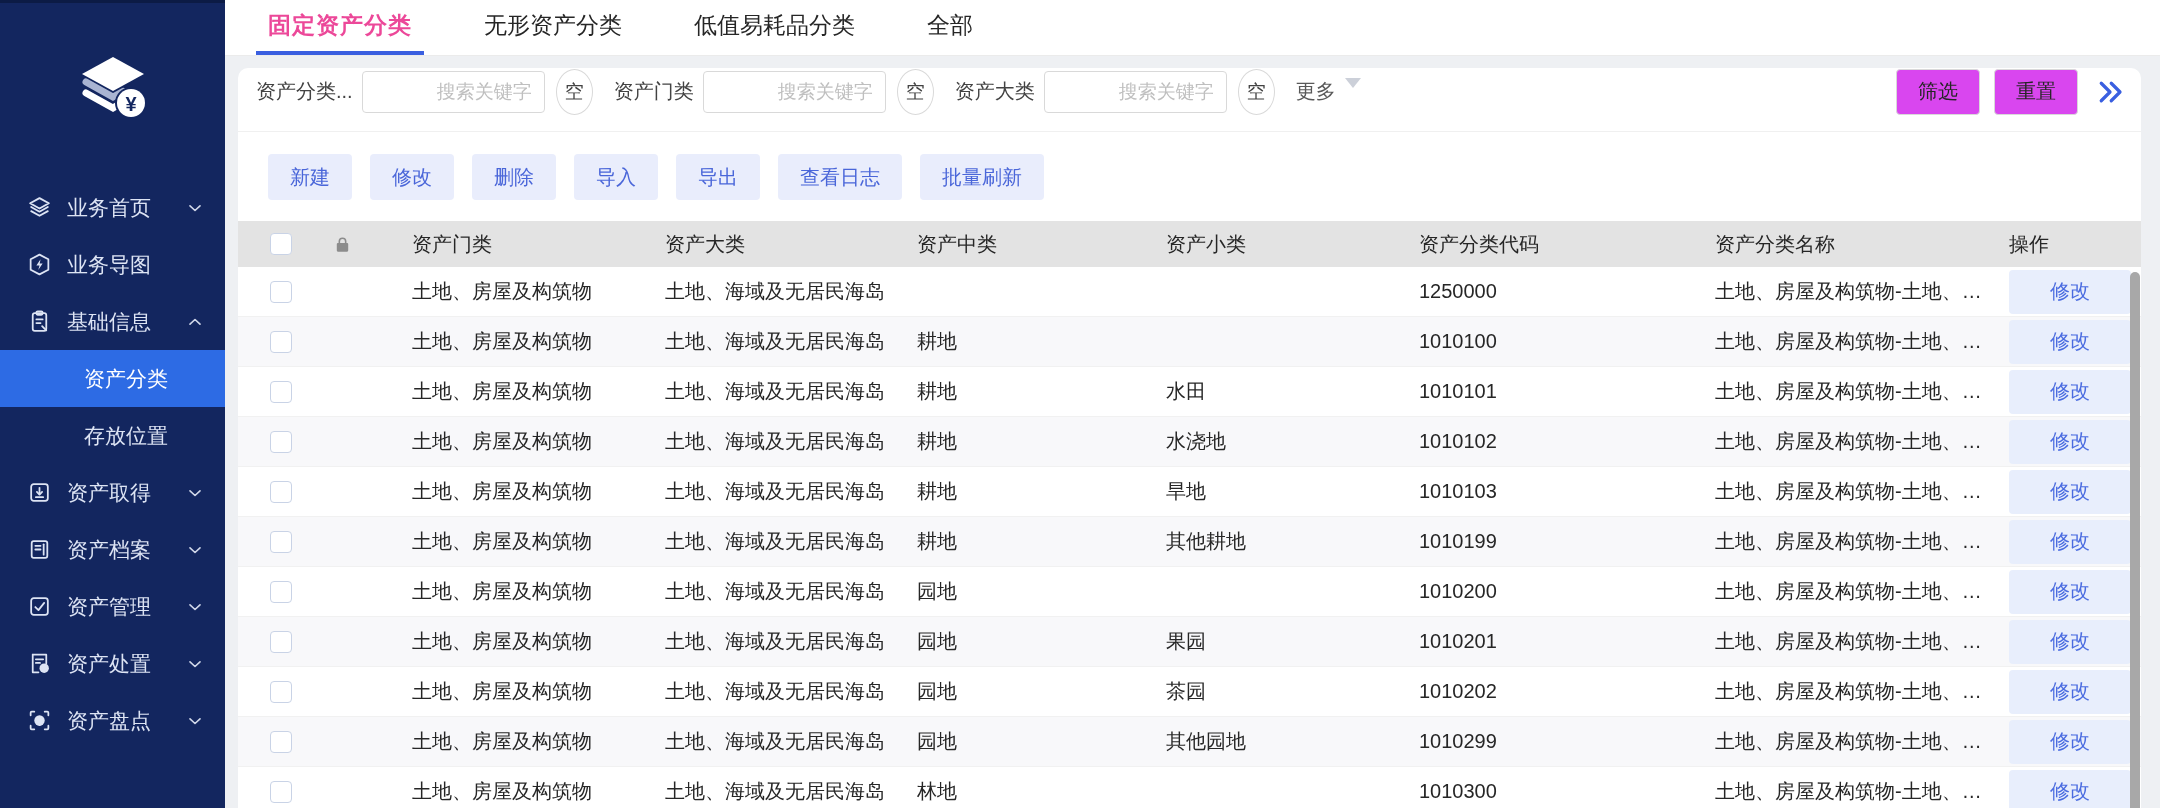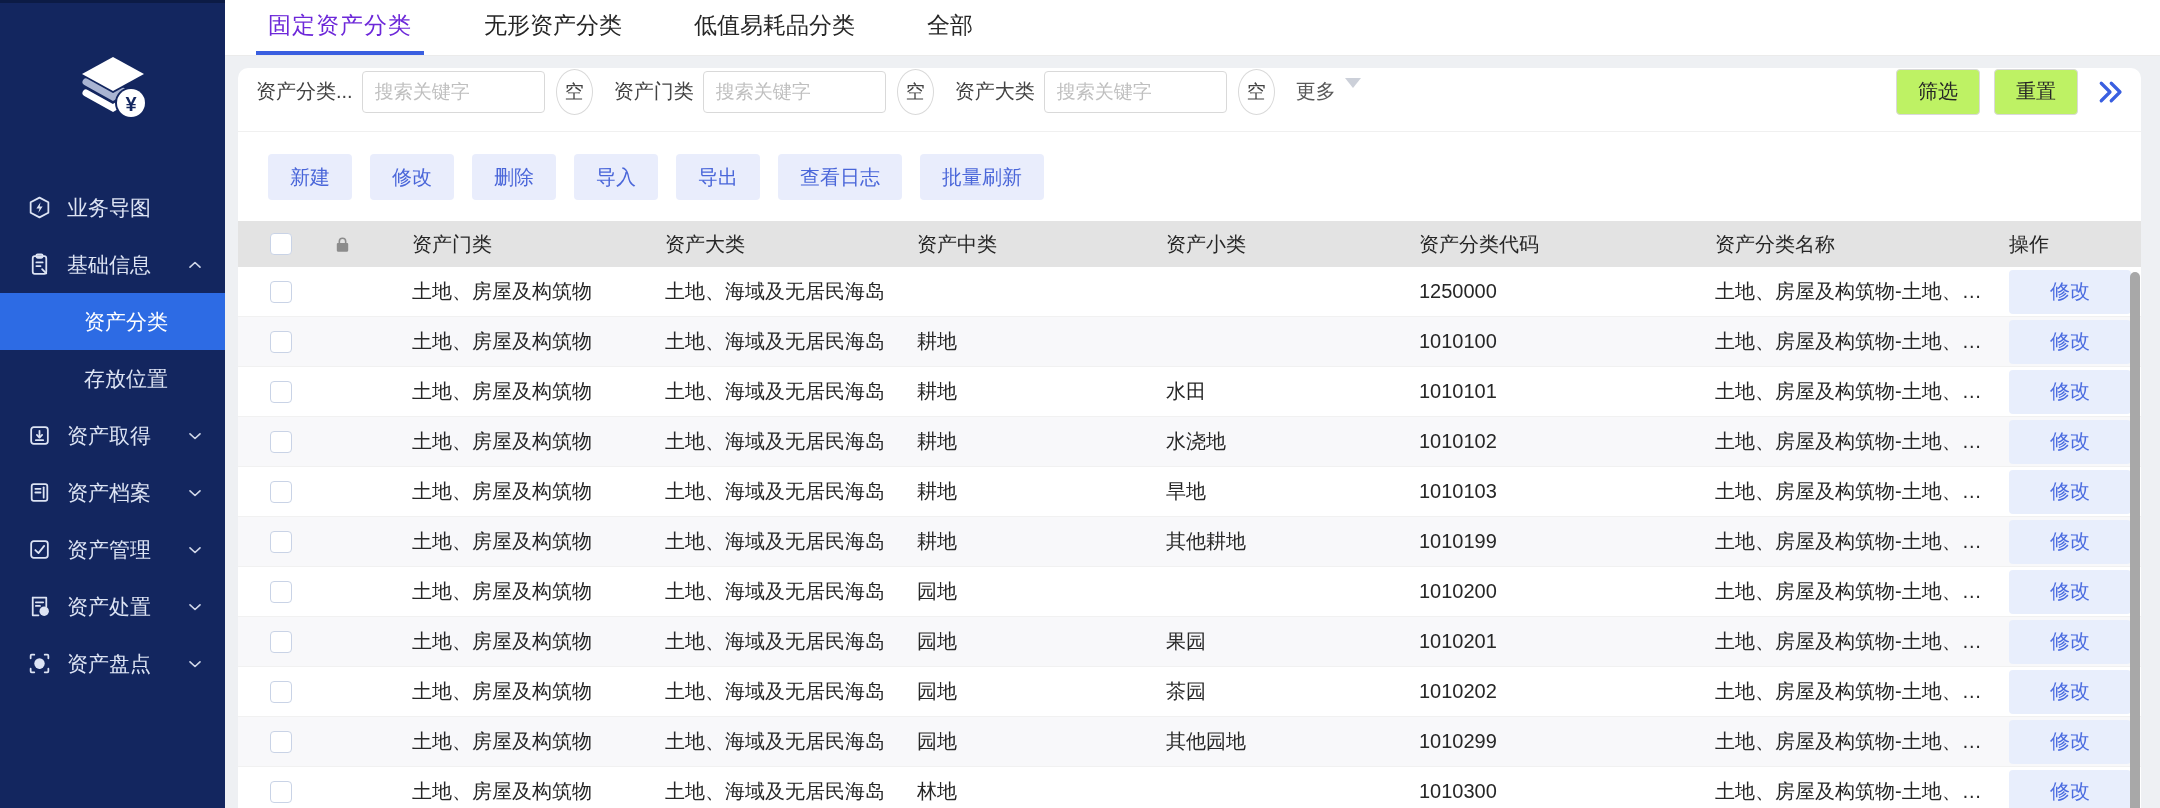--- a/index.html
+++ b/index.html
@@ -36,55 +36,56 @@
   .content { margin-left: 225px; height: 100%; display: flex; flex-direction: column; }
   .tabbar {
     height: 56px; background: #fff; border-bottom: 1px solid #ebebeb;
     display: flex; align-items: stretch; padding-left: 31px; flex: none;
   }
   .tab {
     display: flex; align-items: center; padding: 0 12px; margin-right: 48px;
     font-size: 23px; color: #262626; border-bottom: 4px solid transparent; cursor: pointer;
     white-space: nowrap;
   }
-  .tab.active { color: #6d28d9; font-weight: normal; border-bottom-color: #3a5fe0; letter-spacing: 1px; }
+  .tab.active { color: #ec4899; font-weight: bold; border-bottom-color: #3a5fe0; letter-spacing: 1px; }
   .gap { height: 12px; flex: none; }
 
   .panel {
     margin-left: 13px; width: 1903px; flex: 1; background: #fff;
     border-radius: 10px 10px 0 0; position: relative; overflow: hidden;
   }
 
   
   .filter-row {
     height: 64px; display: flex; align-items: center;
     padding: 0 16px 16px 18px; border-bottom: 1px solid #f0f0f0;
   }
   .f-group { display: flex; align-items: center; margin-right: 21px; }
   .f-label { font-size: 20px; color: #434343; margin-right: 9px; white-space: nowrap; }
   .f-input {
     width: 183px; height: 42px; border: 1px solid #d9d9d9; border-radius: 4px;
     padding: 0 12px; font-size: 19px; color: #333; outline: none;
     font-family: "Liberation Sans", "DejaVu Sans", sans-serif;
+    text-align: right;
   }
   .f-input::placeholder { color: #bfbfbf; }
   .f-empty {
     width: 37px; height: 46px; border: 1px solid #d9d9d9; border-radius: 50%;
     display: flex; align-items: center; justify-content: center;
     font-size: 19px; color: #434343; margin-left: 11px; background: #fff; cursor: pointer;
   }
   .f-more { display: flex; align-items: flex-start; font-size: 20px; color: #595959; cursor: pointer; }
   .caret-down {
     width: 0; height: 0; border-left: 8px solid transparent; border-right: 8px solid transparent;
     border-top: 10px solid #ccd0d9; margin-left: 9px;
   }
   .f-right { margin-left: auto; display: flex; align-items: center; }
   .btn-outline {
     height: 46px; padding: 0 21px; border: 1px solid #d9d9d9; border-radius: 4px;
-    background: #bef264; font-size: 20px; color: #262626; margin-left: 14px; cursor: pointer;
+    background: #d946ef; font-size: 20px; color: #262626; margin-left: 14px; cursor: pointer;
     font-family: inherit;
   }
   .collapse-btn { margin-left: 17px; display: flex; cursor: pointer; }
 
   
   .toolbar { padding: 22px 0 21px 30px; display: flex; gap: 18px; }
   .btn-soft {
     height: 46px; padding: 8px 22px; background: #e9edfc; color: #4a66d9;
     font-size: 20px; border: none; border-radius: 4px; cursor: pointer;
     font-family: inherit; white-space: nowrap;
@@ -125,20 +126,35 @@
       <svg width="78" height="72" viewBox="0 0 78 72">
         <path d="M39 2 L70 19 L39 36 L8 19 Z" fill="#ffffff"></path>
         <path d="M12 27 L39 42 L49 36.5" fill="none" stroke="#a9b4d2" stroke-width="7" stroke-linecap="round"></path>
         <path d="M12 38 L39 53 L44 50" fill="none" stroke="#ffffff" stroke-width="7" stroke-linecap="round"></path>
         <circle cx="57" cy="48" r="16" fill="#13265f"></circle>
         <circle cx="57" cy="48" r="14" fill="#ffffff"></circle>
         <text x="57" y="56" text-anchor="middle" font-size="20" font-weight="bold" fill="#13265f" font-family="Liberation Sans, sans-serif">¥</text>
       </svg>
     </div>
     <nav id="sidebar-menu">
+        <div class="menu-item">
+          <span class="mi-icon">
+            <svg viewBox="0 0 24 24" fill="none" stroke="#dde4f4" stroke-width="1.7" stroke-linecap="round" stroke-linejoin="round">
+              <path d="M12 3 L21 8 L12 13 L3 8 Z"></path>
+              <path d="M4 11.5 L12 16 L20 11.5"></path>
+              <path d="M4 15.5 L12 20 L20 15.5"></path>
+            </svg>
+          </span>
+          <span class="mi-label">业务首页</span>
+          <span class="mi-chevron">
+            <svg viewBox="0 0 24 24" fill="none" stroke="#cfd6e8" stroke-width="2" stroke-linecap="round" stroke-linejoin="round">
+              <path d="M6 9.5 L12 15 L18 9.5"></path>
+            </svg>
+          </span>
+        </div>
         <div class="menu-item">
           <span class="mi-icon">
             <svg viewBox="0 0 24 24" fill="none" stroke="#dde4f4" stroke-width="1.7" stroke-linecap="round" stroke-linejoin="round">
               <path d="M12 2.5 L20.5 7 V17 L12 21.5 L3.5 17 V7 Z"></path>
               <path d="M13 7 L9 13 H12 L10.8 17.2 L15 11 H12.2 Z" fill="#dde4f4" stroke="none"></path>
             </svg>
           </span>
           <span class="mi-label">业务导图</span>
         </div>
         <div class="menu-item">

